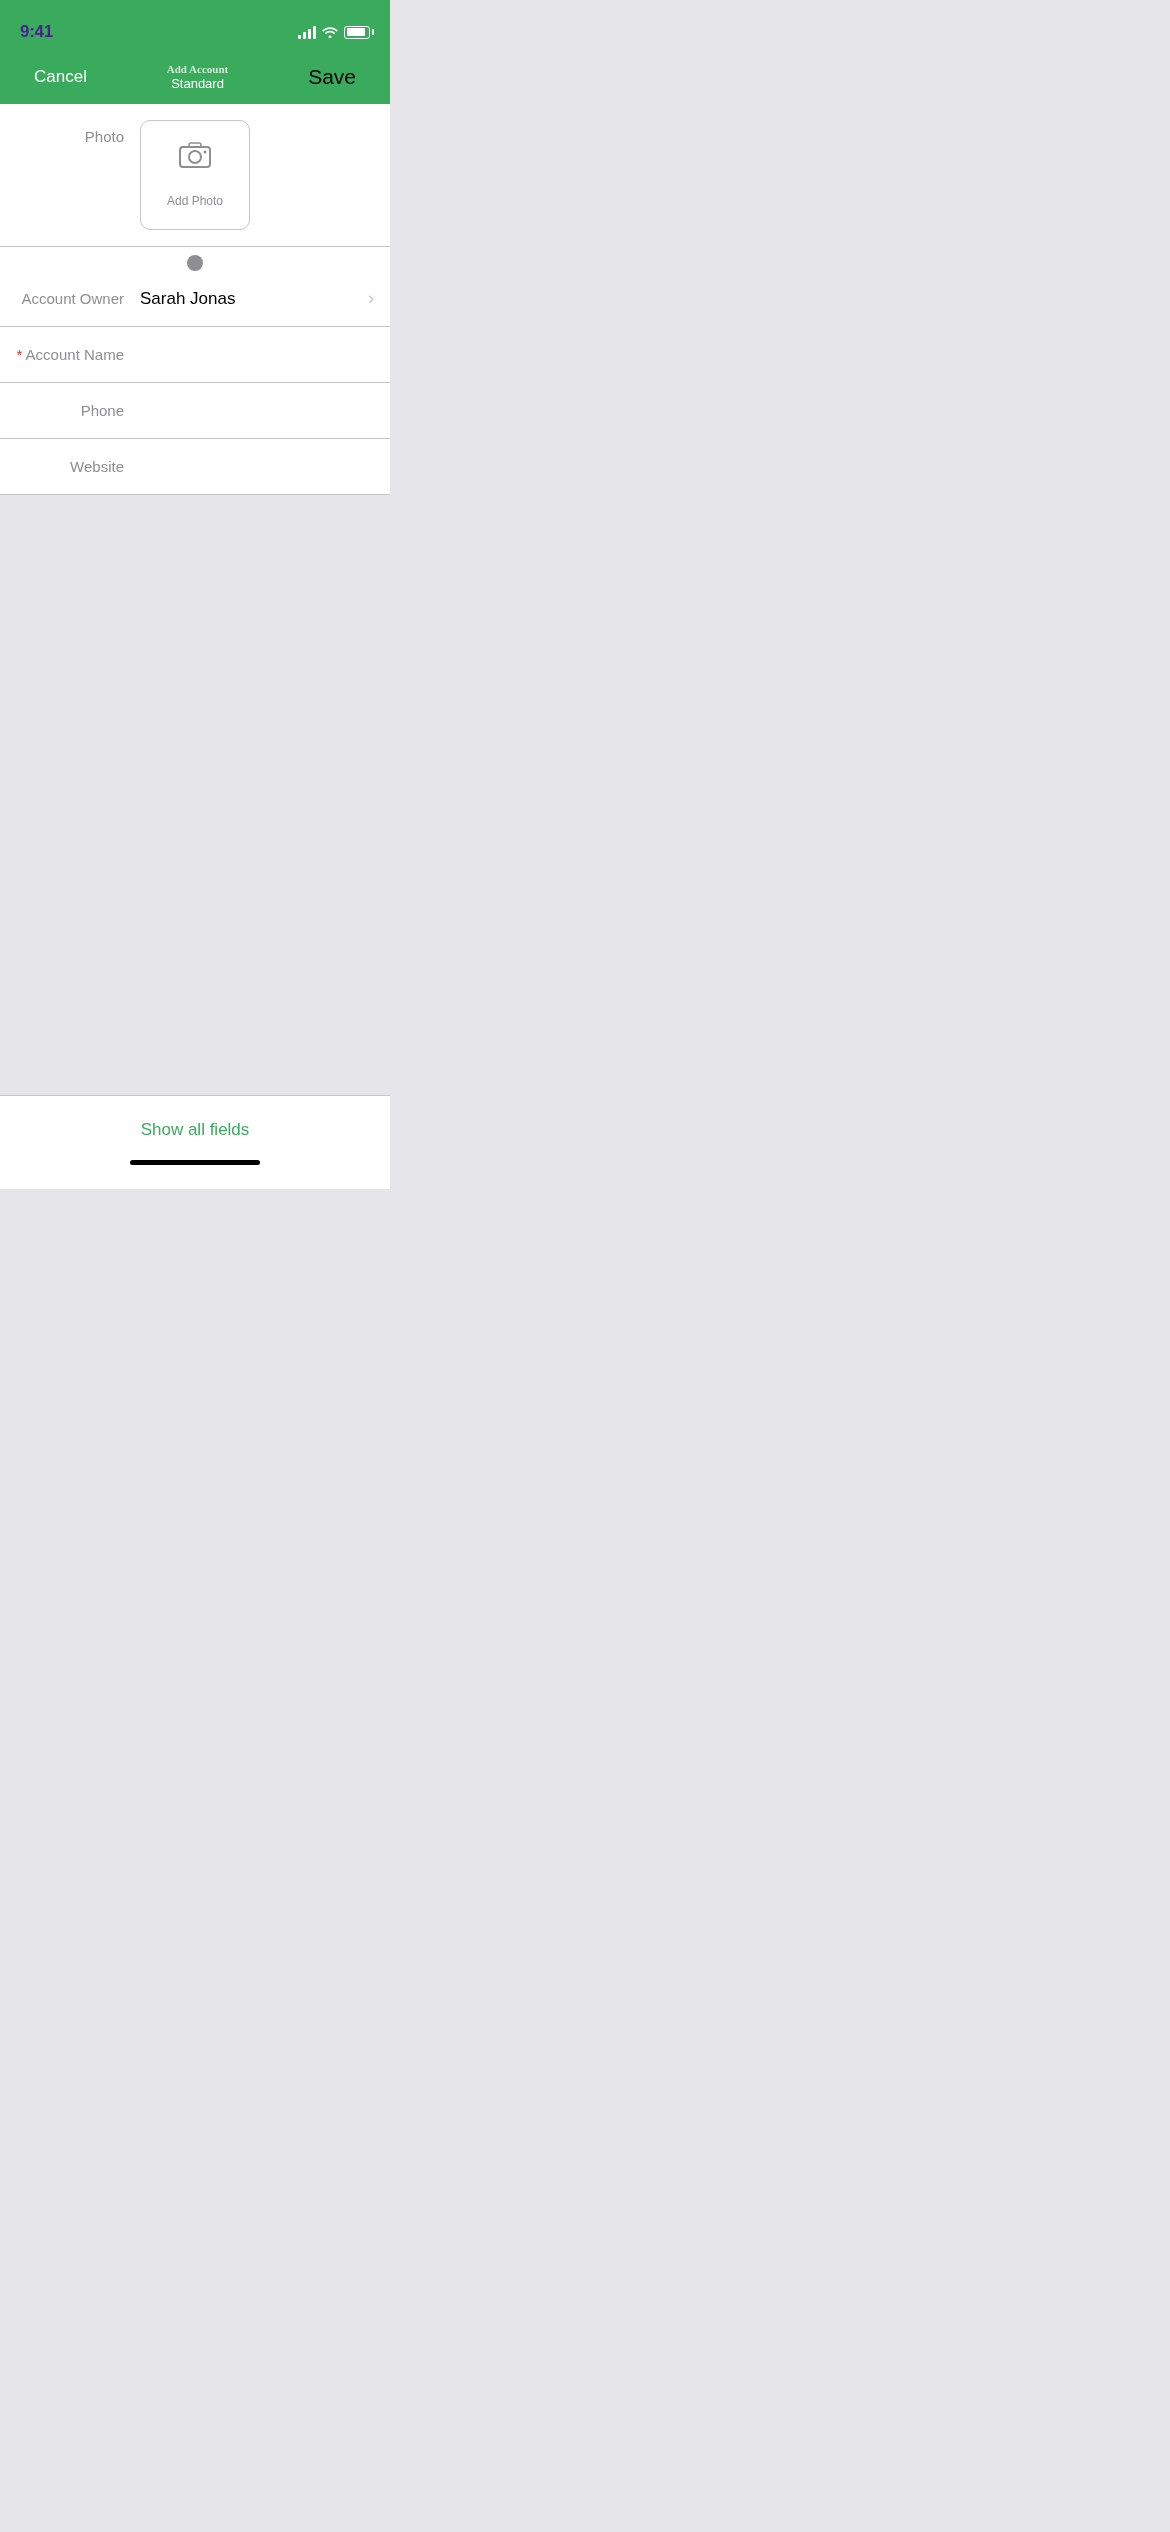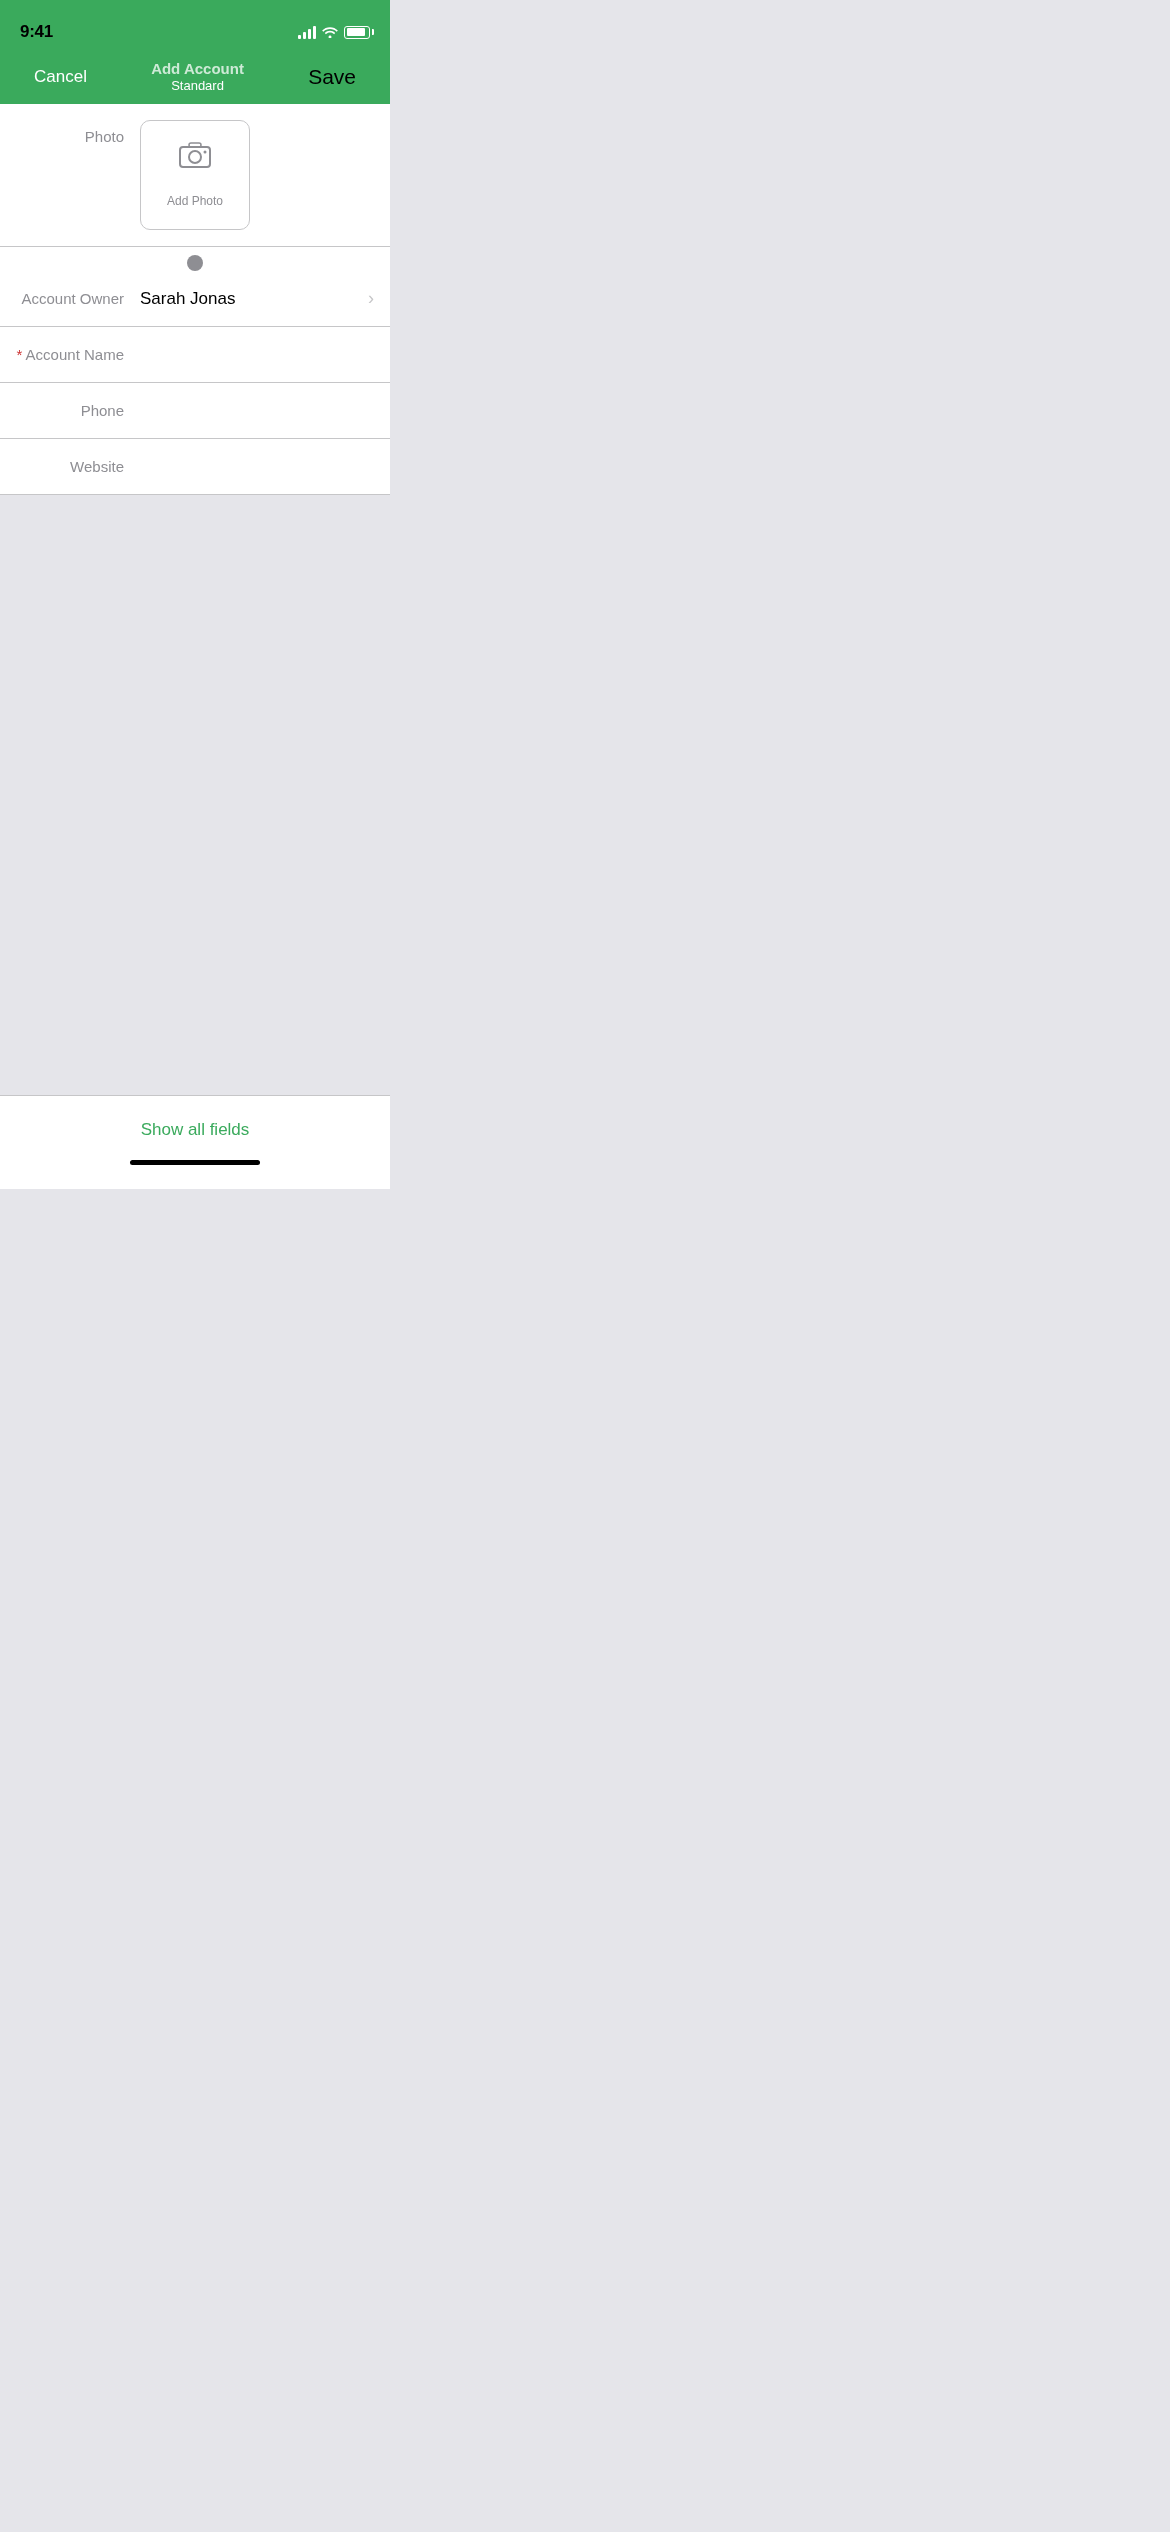--- a/index.html
+++ b/index.html
@@ -24,21 +24,21 @@
       height: 50px;
       display: flex;
       align-items: center;
       justify-content: space-between;
       padding: 14px 20px 0;
     }
 
     .status-time {
       font-size: 17px;
       font-weight: 600;
-      color: #000000;
+      color: #4c1d95;
       letter-spacing: -0.3px;
     }
 
     .status-icons {
       display: flex;
       align-items: center;
       gap: 6px;
     }
 
     .signal-bars {
@@ -109,23 +109,24 @@
       cursor: pointer;
     }
 
     .nav-title {
       text-align: center;
       flex: 1;
     }
 
     .nav-title-main {
       color: rgba(255,255,255,0.75);
-      font-size: 15px;
+      font-size: 11px;
       font-weight: 600;
       line-height: 1.2;
+      font-family: Liberation Serif, serif;
     }
 
     .nav-title-sub {
       color: white;
       font-size: 13px;
       font-weight: 400;
       line-height: 1.2;
     }
 
     .nav-save {

